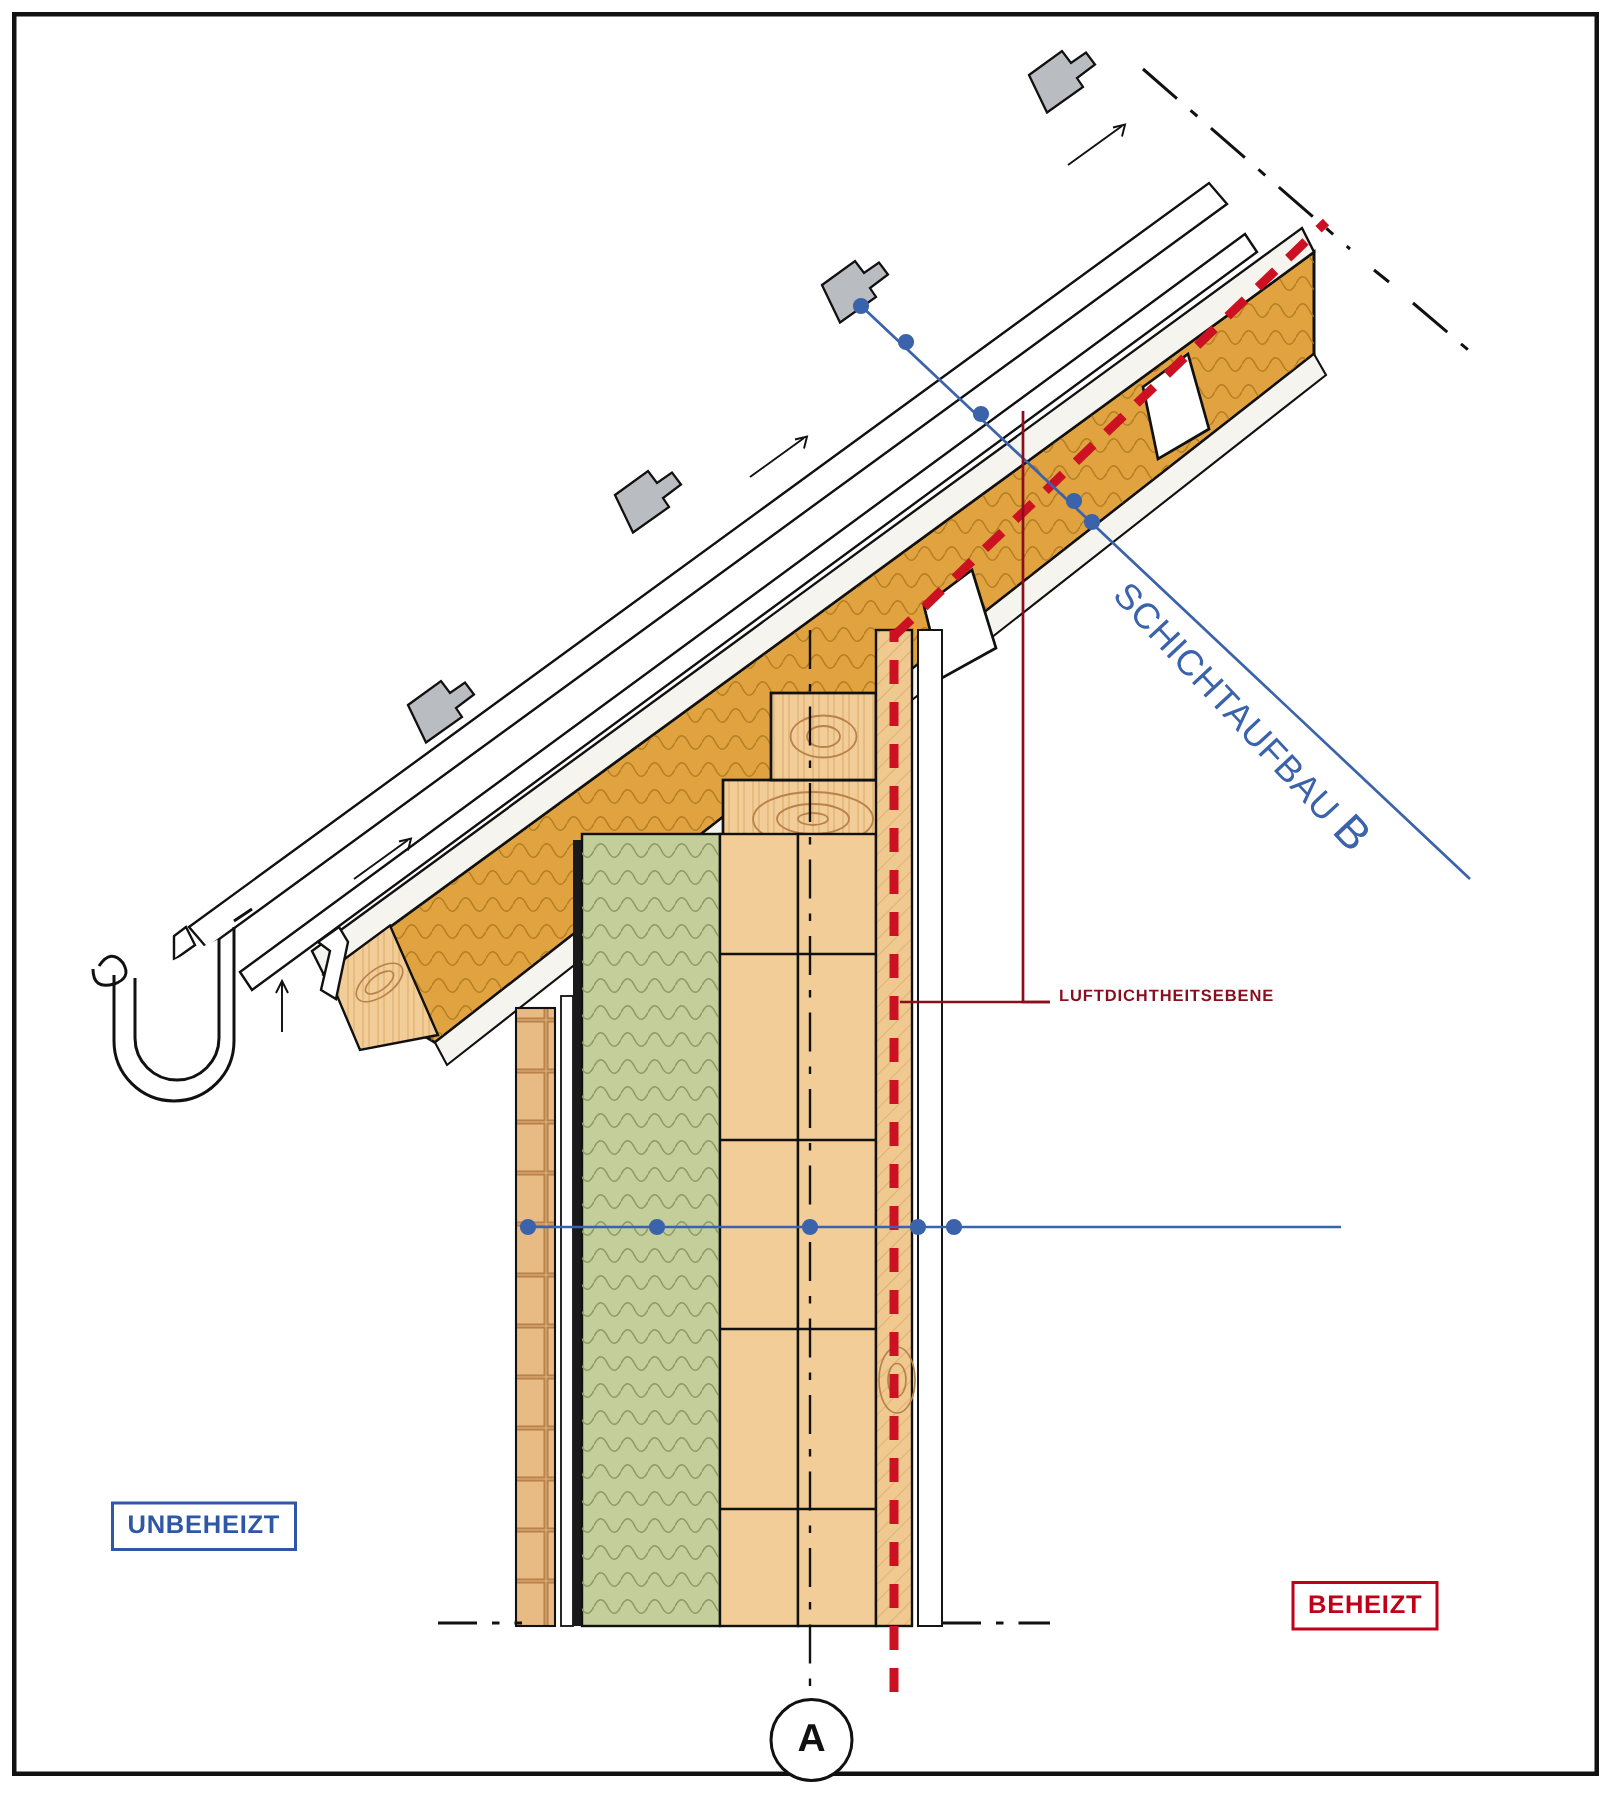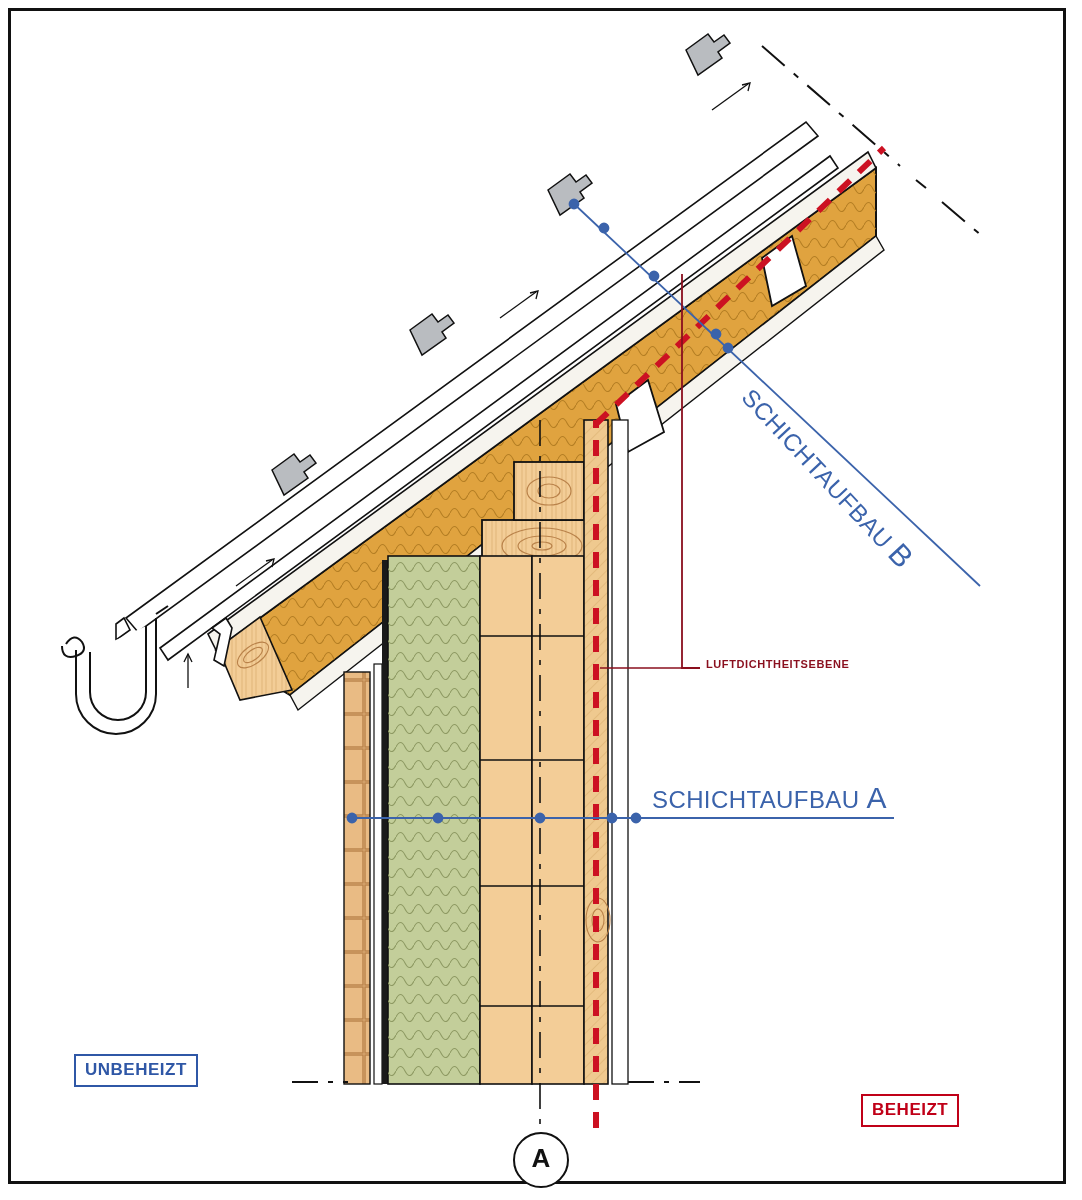--- a/index.html
+++ b/index.html
@@ -2,22 +2,22 @@
 <html><head>
 <meta charset="utf-8">
 <style>
   html,body{margin:0;padding:0;background:#ffffff;}
   body{font-family:"Liberation Sans", sans-serif;}
   #stage{position:relative;width:1082px;height:1200px;background:#ffffff;overflow:hidden;}
   .frame{position:absolute;left:8px;top:8px;width:1058px;height:1176px;border:3px solid #111;box-sizing:border-box;}
   .svgwrap{position:absolute;left:0;top:0;width:1082px;height:1200px;}
   .lbl{position:absolute;white-space:nowrap;}
   .lbl-box{border:2px solid;padding:4px 9px 5px 9px;font-weight:bold;font-size:17px;letter-spacing:.5px;background:#fff;}
-  .lbl-unbeheizt{left:74px;top:1054px;color:#2f57a6;border-color:#2f57a6;}
-  .lbl-beheizt{left:861px;top:1054px;color:#c00018;border-color:#c00018;margin-top:40px;}
+  .lbl-unbeheizt{left:74px;top:1001px;color:#2f57a6;border-color:#2f57a6;}
+  .lbl-beheizt{left:861px;top:1054px;color:#c00018;border-color:#c00018;}
   .lbl-luft{left:706px;top:658px;color:#8a0f1e;font-weight:bold;font-size:11px;letter-spacing:.6px;}
   .lbl-schichtA{left:652px;top:781px;color:#3b63ab;font-size:24px;letter-spacing:.4px;}
   .lbl-schichtA .big{font-size:30px;}
   .lbl-schichtB{left:760px;top:380px;color:#3b63ab;font-size:24px;letter-spacing:.4px;transform:rotate(47deg);transform-origin:left top;}
   .lbl-schichtB .big{font-size:30px;}
   .lbl-A-circle{position:absolute;left:513px;top:1132px;width:52px;height:52px;border:2.5px solid #111;border-radius:50%;background:#fff;}
   .lbl-A-circle span{display:block;width:100%;text-align:center;line-height:48px;font-size:26px;font-weight:bold;color:#111;}
 </style>
 </head>
 <body>
@@ -180,24 +180,20 @@
       <path d="M600 668 H 700" stroke-width="1.6"></path>
     </g>
 
   </svg>
 
   <div class="lbl lbl-box lbl-unbeheizt">UNBEHEIZT</div>
   <div class="lbl lbl-box lbl-beheizt">BEHEIZT</div>
 
   <div class="lbl lbl-luft">LUFTDICHTHEITSEBENE</div>
 
-  <div class="lbl lbl-schichtA">
-    <span>SCHICHTAUFBAU</span>
-    <span class="big">A</span>
-  </div>
 
   <div class="lbl lbl-schichtB">
     <span>SCHICHTAUFBAU</span>
     <span class="big">B</span>
   </div>
 
   <div class="lbl-A-circle">
     <span>A</span>
   </div>
 

